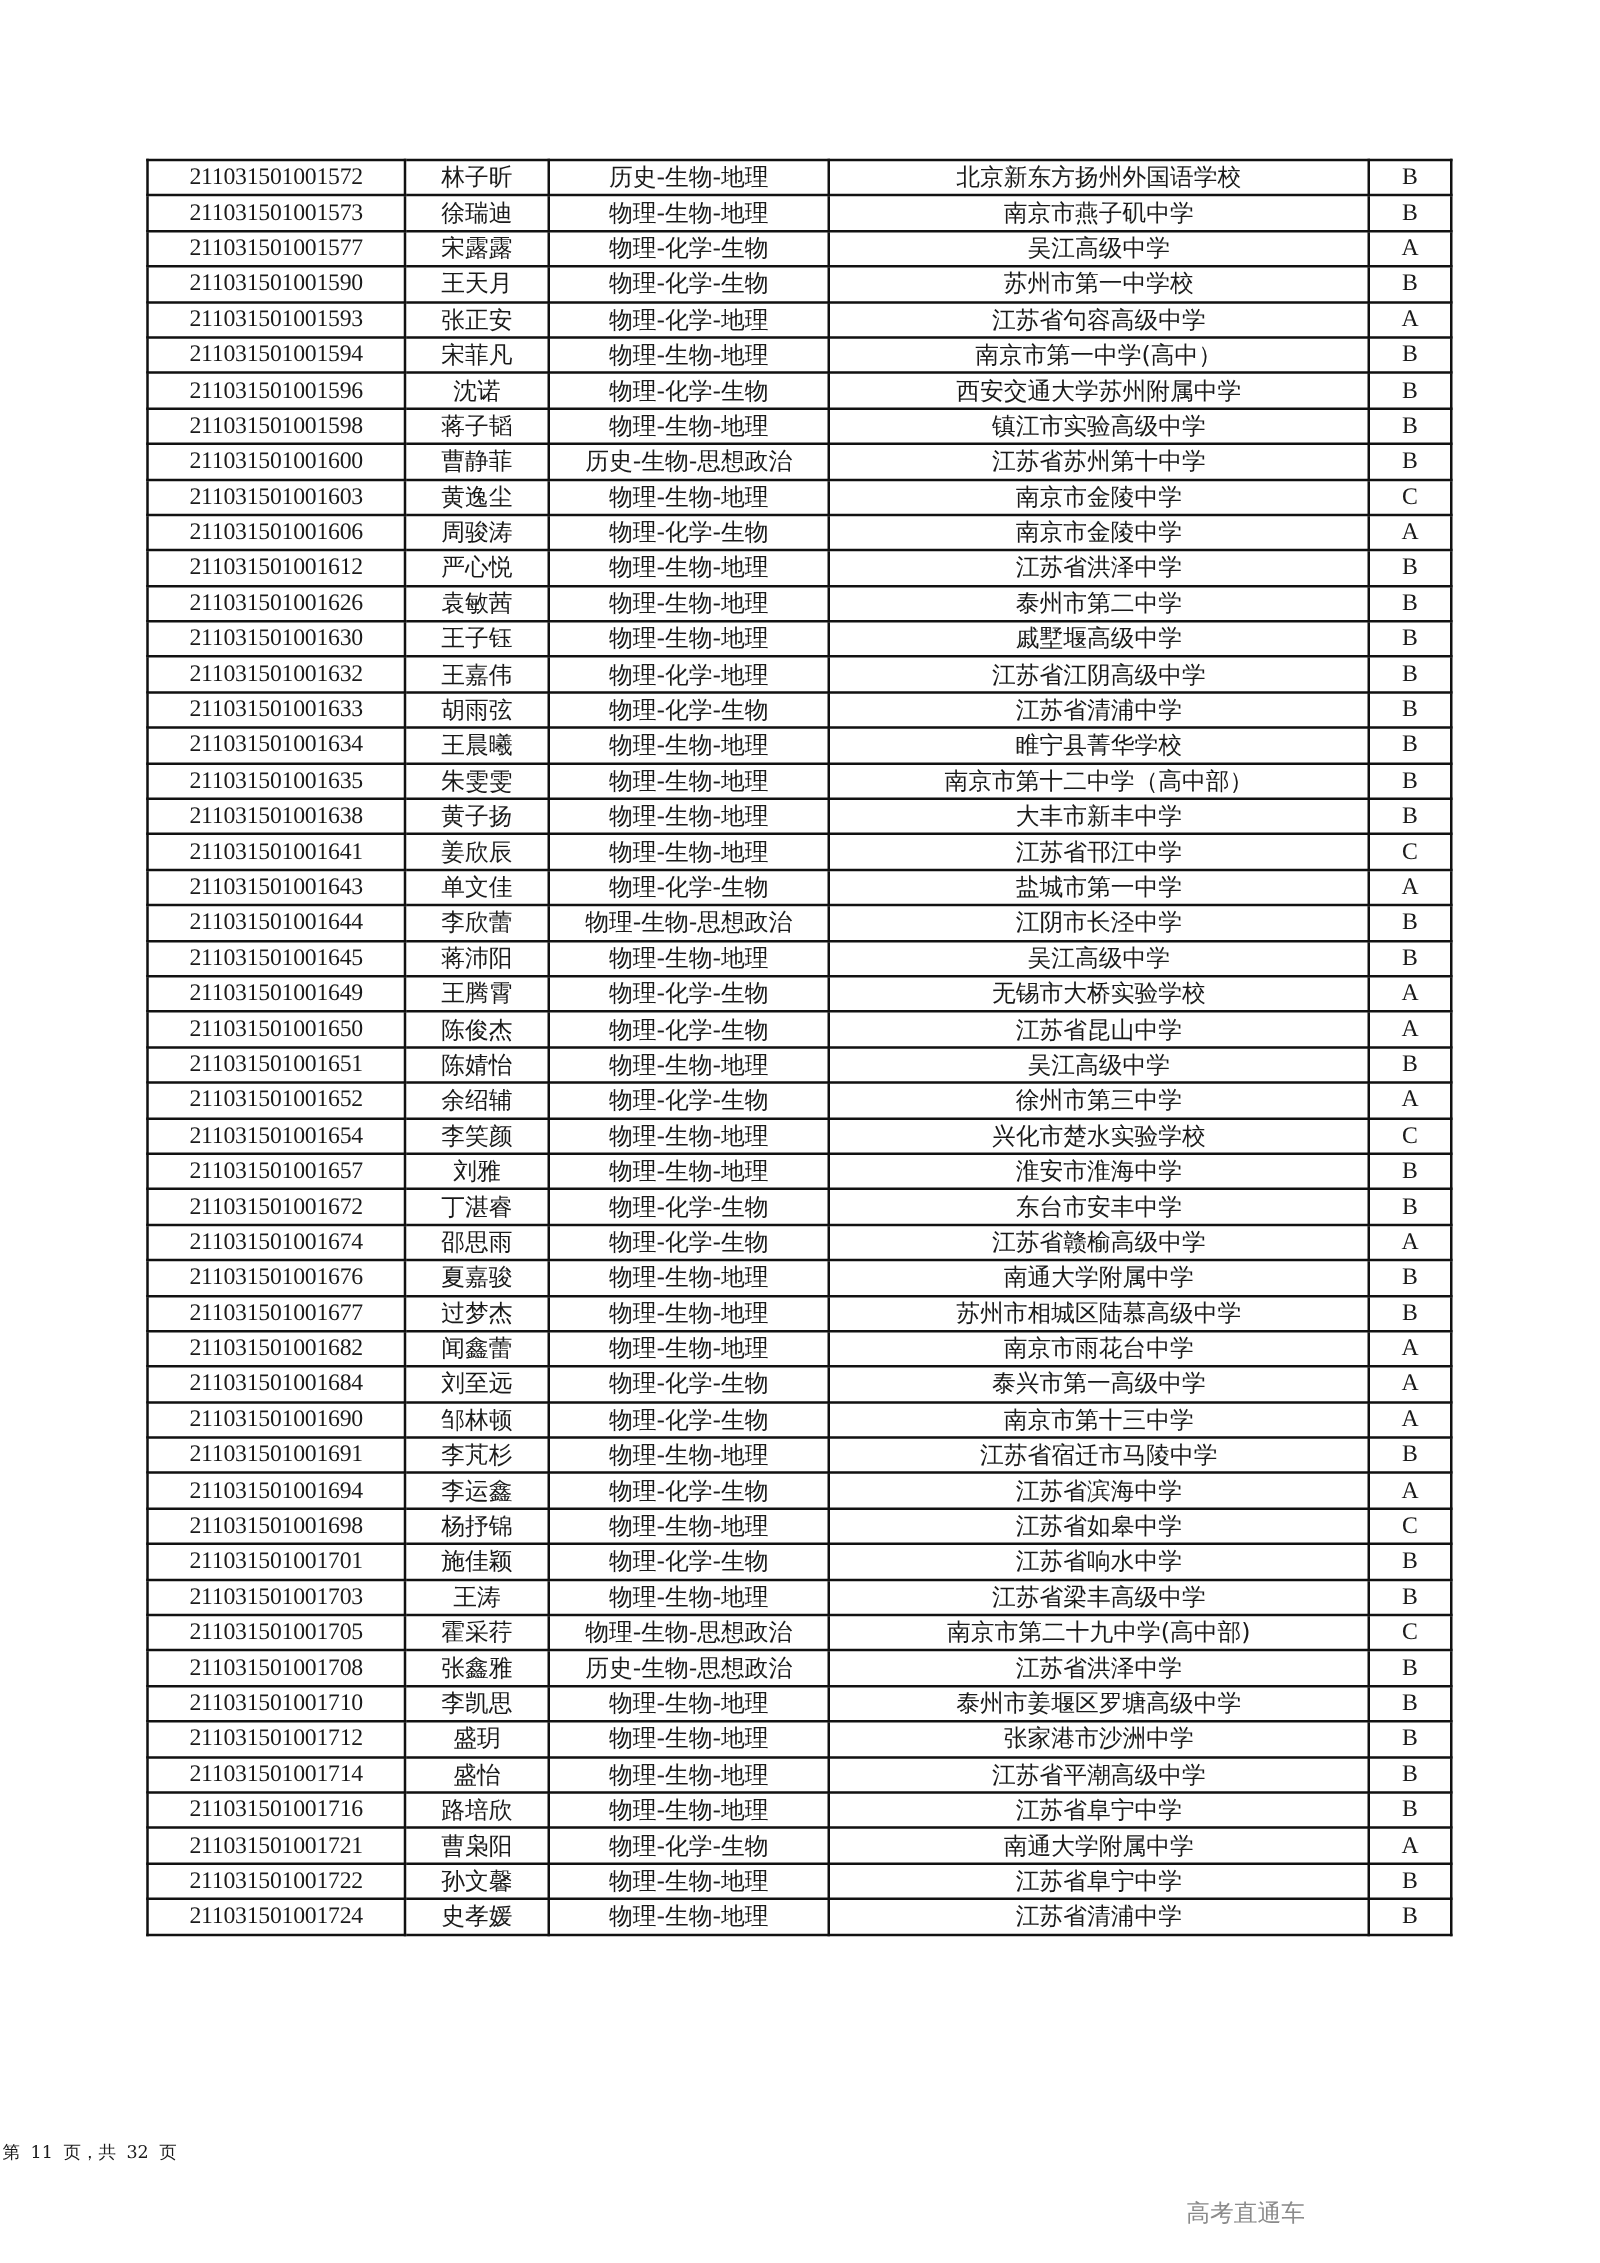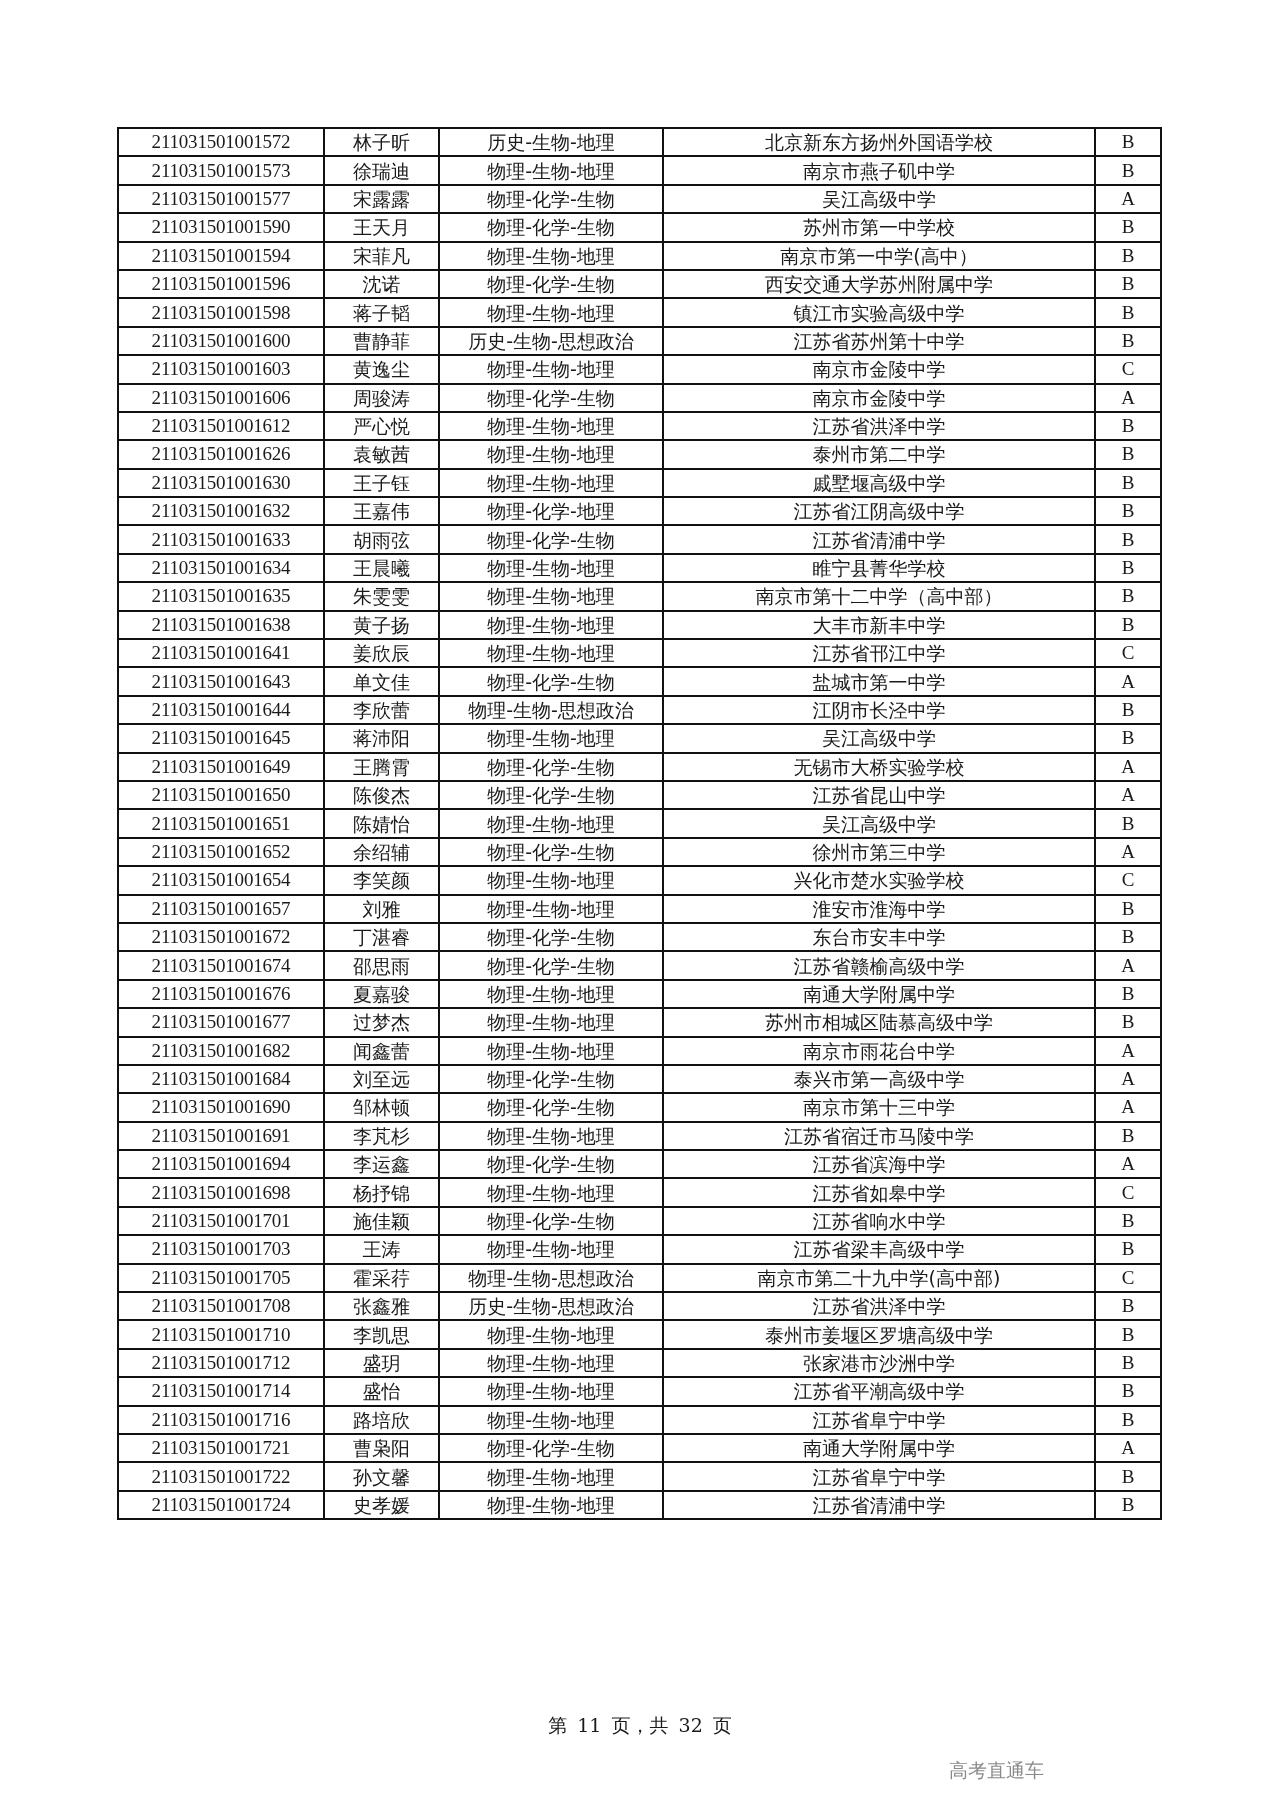--- a/index.html
+++ b/index.html
@@ -14,22 +14,22 @@
   col.c-id { width: 206px; }
   col.c-name { width: 115px; }
   col.c-subj { width: 224px; }
   col.c-school { width: 432px; }
   col.c-grade { width: 66px; }
   td.id { font-size: 19px; letter-spacing: -0.2px; }
   td.name { font-family: "DejaVu Sans", sans-serif; font-size: 18px; }
   td.subj { font-family: "DejaVu Sans", sans-serif; font-size: 18px; border-radius: 10px; }
   td.school { font-family: "DejaVu Sans", sans-serif; font-size: 18px; }
   td.grade { font-size: 19px; }
-  .footer { position: absolute; top: 1713px; left: 0; width: 1280px; text-align: center;
-            font-size: 19px; font-family: "DejaVu Serif", serif; }
+  .footer { position: absolute; top: 1713px; left: 0; width: 1280px; text-align: left;
+            font-size: 14px; font-family: "DejaVu Serif", serif; }
   .footer span { margin: 0 2px; }
   .watermark { position: absolute; right: 20px; top: 1758px; font-family: Liberation Mono, monospace;
                font-size: 19px; color: #8a8a8a; }
 </style>
 </head>
 <body>
 
 <div class="page">
   <table class="roster">
     <colgroup>
@@ -62,20 +62,27 @@
           <td class="grade">A</td>
         </tr>
         <tr>
           <td class="id">211031501001590</td>
           <td class="name">王天月</td>
           <td class="subj">物理-化学-生物</td>
           <td class="school">苏州市第一中学校</td>
           <td class="grade">B</td>
         </tr>
         <tr>
+          <td class="id">211031501001593</td>
+          <td class="name">张正安</td>
+          <td class="subj">物理-化学-地理</td>
+          <td class="school">江苏省句容高级中学</td>
+          <td class="grade">A</td>
+        </tr>
+        <tr>
           <td class="id">211031501001594</td>
           <td class="name">宋菲凡</td>
           <td class="subj">物理-生物-地理</td>
           <td class="school">南京市第一中学(高中）</td>
           <td class="grade">B</td>
         </tr>
         <tr>
           <td class="id">211031501001596</td>
           <td class="name">沈诺</td>
           <td class="subj">物理-化学-生物</td>

